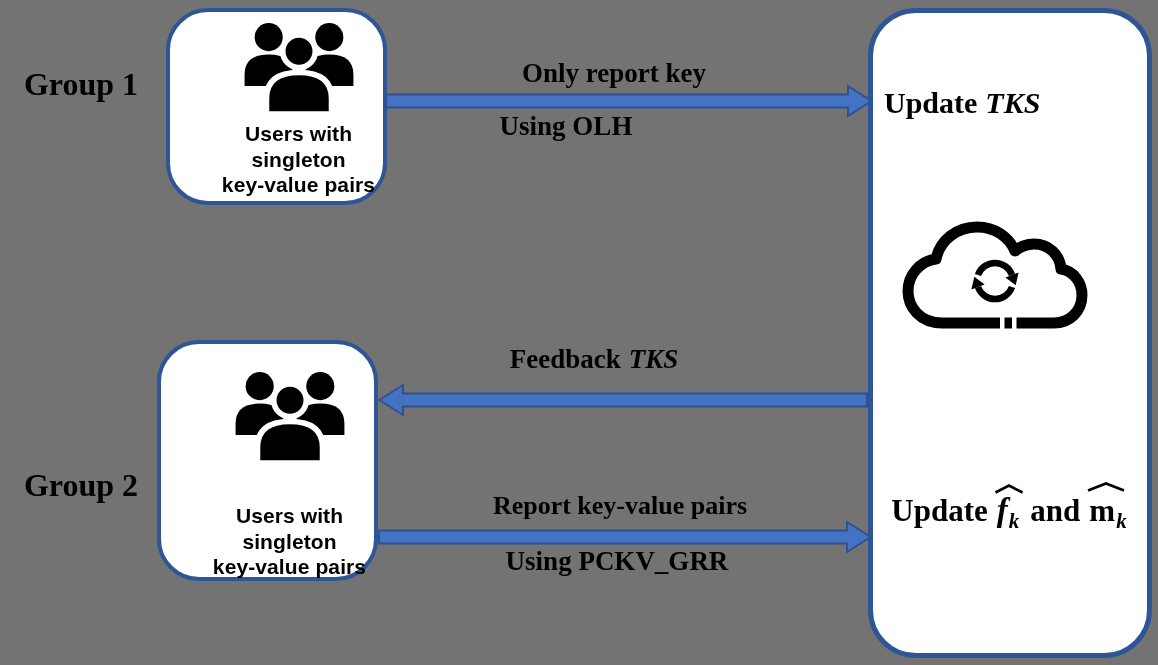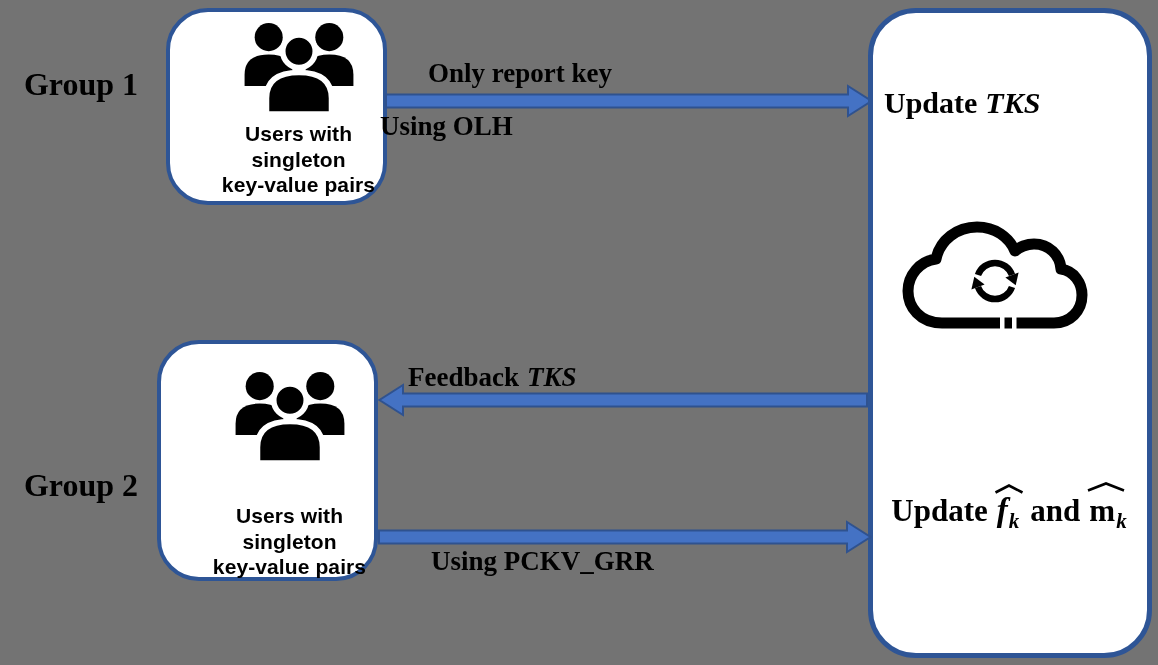--- a/index.html
+++ b/index.html
@@ -40,21 +40,21 @@
     border:5px solid #2e5596; border-radius:48px; background:#fff;
   }
   .server-title {
     font-weight:bold; font-size:30px; line-height:38px; white-space:nowrap;
     font-family:"Liberation Serif", serif;
   }
   .server-title .it, .arrow-label .it { font-style:italic; margin-left:8px; }
 
   
   .arrow-label {
-    width:372px; text-align:left; white-space:nowrap;
+    width:372px; text-align:center; white-space:nowrap;
     font-weight:bold; font-size:27px; line-height:30px;
     font-family:"Liberation Serif", serif;
   }
 
   
   .obtain-line {
     width:284px; text-align:center; white-space:nowrap;
     font-weight:bold; font-size:31px; line-height:36px;
     font-family:"Liberation Serif", serif;
   }
@@ -119,21 +119,21 @@
     <span>Update</span><span class="msym"><span class="hatwrap"><svg class="hat-svg hat-f" viewBox="0 0 30 10">
             <path d="M1.5 8.5 L15 1.5 L28.5 8.5" fill="none" stroke="#000" stroke-width="2.6"></path>
           </svg><span class="fletter">f</span></span><span class="msub">k</span></span><span class="and-word">and</span><span class="msym"><span class="hatwrap"><svg class="hat-svg hat-m" viewBox="0 0 40 10">
             <path d="M2 8.5 L20 1.5 L38 8.5" fill="none" stroke="#000" stroke-width="2.6"></path>
           </svg><span class="mletter">m</span></span><span class="msub">k</span></span>
   </div>
 
   <svg class="abs" style="left:378px; top:381px;" width="490" height="38" viewBox="0 0 490 38">
     <polygon points="489,12.5 25,12.5 25,4 1.5,19 25,34 25,25.5 489,25.5" fill="#4472C4" stroke="#2F528F" stroke-width="2"></polygon>
   </svg>
-  <div class="abs arrow-label" style="left:408px; top:362px;">
+  <div class="abs arrow-label" style="left:408px; top:344px;">
     <span>Feedback</span><span class="it">TKS</span>
   </div>
 
   <div class="abs group-label" style="left:2px; top:467px;">Group 2</div>
 
   <div class="abs user-box g2" style="left:157px; top:340px; width:221px; height:241px;">
     <svg class="users-svg" width="114" height="92" viewBox="0 0 100 82">
       <g fill="#000000">
         <circle cx="23" cy="13.5" r="12.5"></circle>
         <path d="M1.5 57 L1.5 47 Q1.5 29 23 29 Q44.5 29 44.5 47 L44.5 57 Z"></path>
@@ -146,15 +146,16 @@
     <div class="box-text">
       <div>Users with</div>
       <div>singleton</div>
       <div>key-value pairs</div>
     </div>
   </div>
 
   <svg class="abs" style="left:378px; top:518px;" width="494" height="38" viewBox="0 0 494 38">
     <polygon points="1,12.5 469,12.5 469,4 492.5,19 469,34 469,25.5 1,25.5" fill="#4472C4" stroke="#2F528F" stroke-width="2"></polygon>
   </svg>
+  <div class="abs arrow-label" style="left:434px; top:491px; font-size:26px;">Report key-value pairs</div>
   <div class="abs arrow-label" style="left:431px; top:546px;">Using PCKV_GRR</div>
 
 </div>
 
 </body></html>

